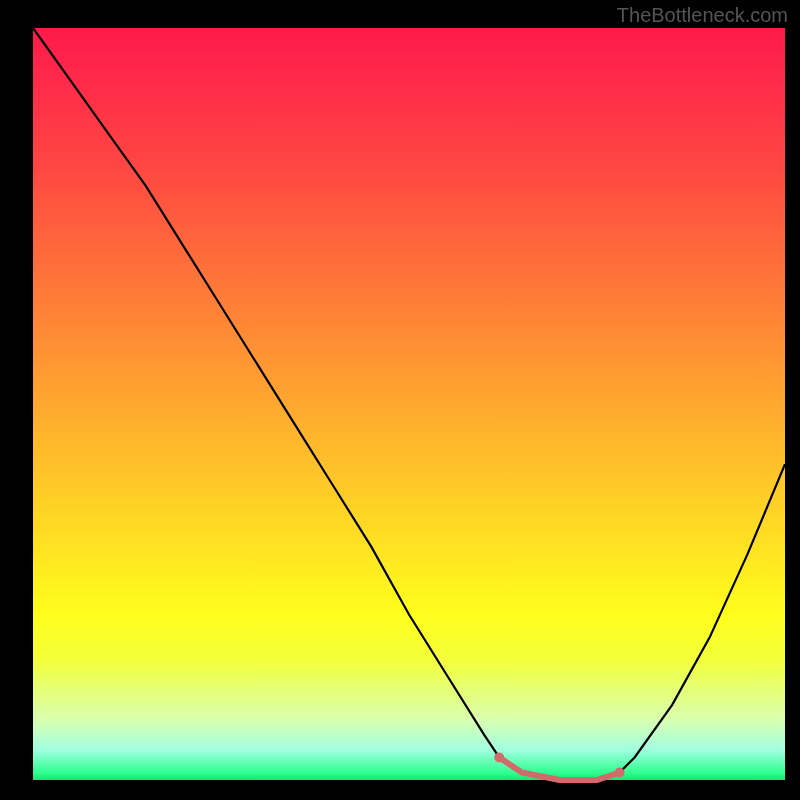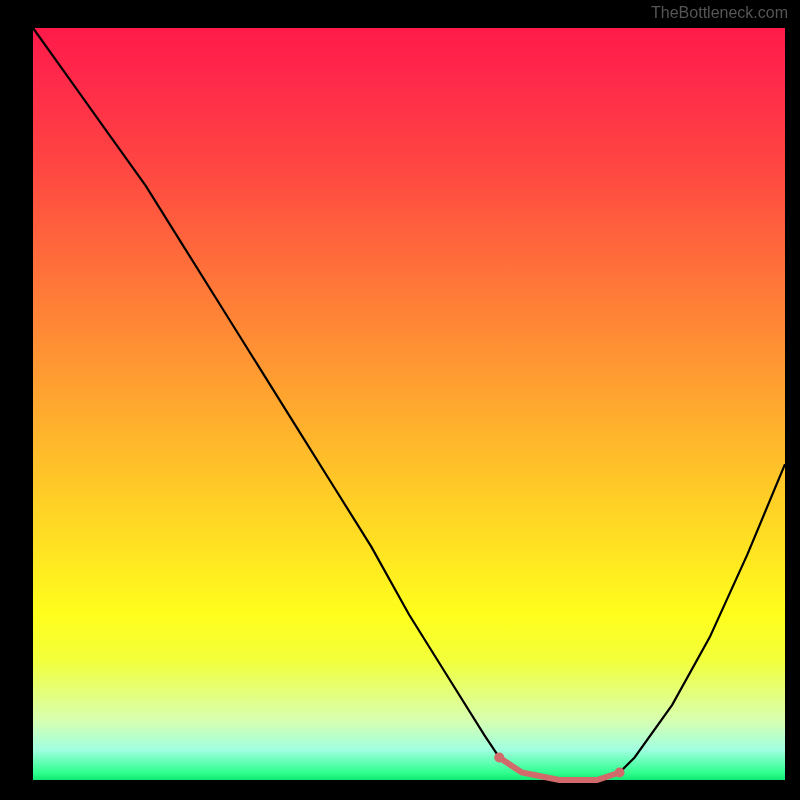--- a/index.html
+++ b/index.html
@@ -9,21 +9,21 @@
     background: #000;
     position: relative;
     font-family: Arial, sans-serif;
     overflow: hidden;
   }
   .watermark {
     position: absolute;
     top: 4px;
     right: 12px;
     color: #555;
-    font-size: 16px;
+    font-size: 20px;
     font-weight: 500;
     z-index: 10;
   }
   .plot-area {
     position: absolute;
     left: 33px;
     top: 28px;
     width: 752px;
     height: 752px;
   }

